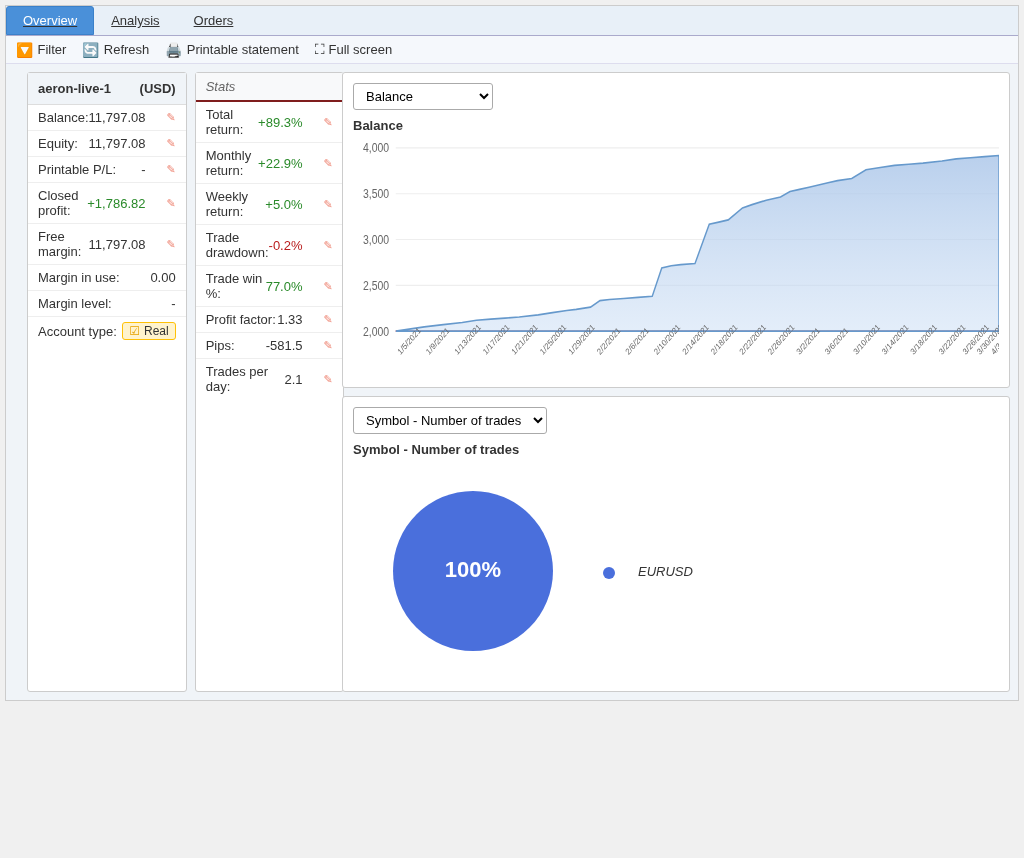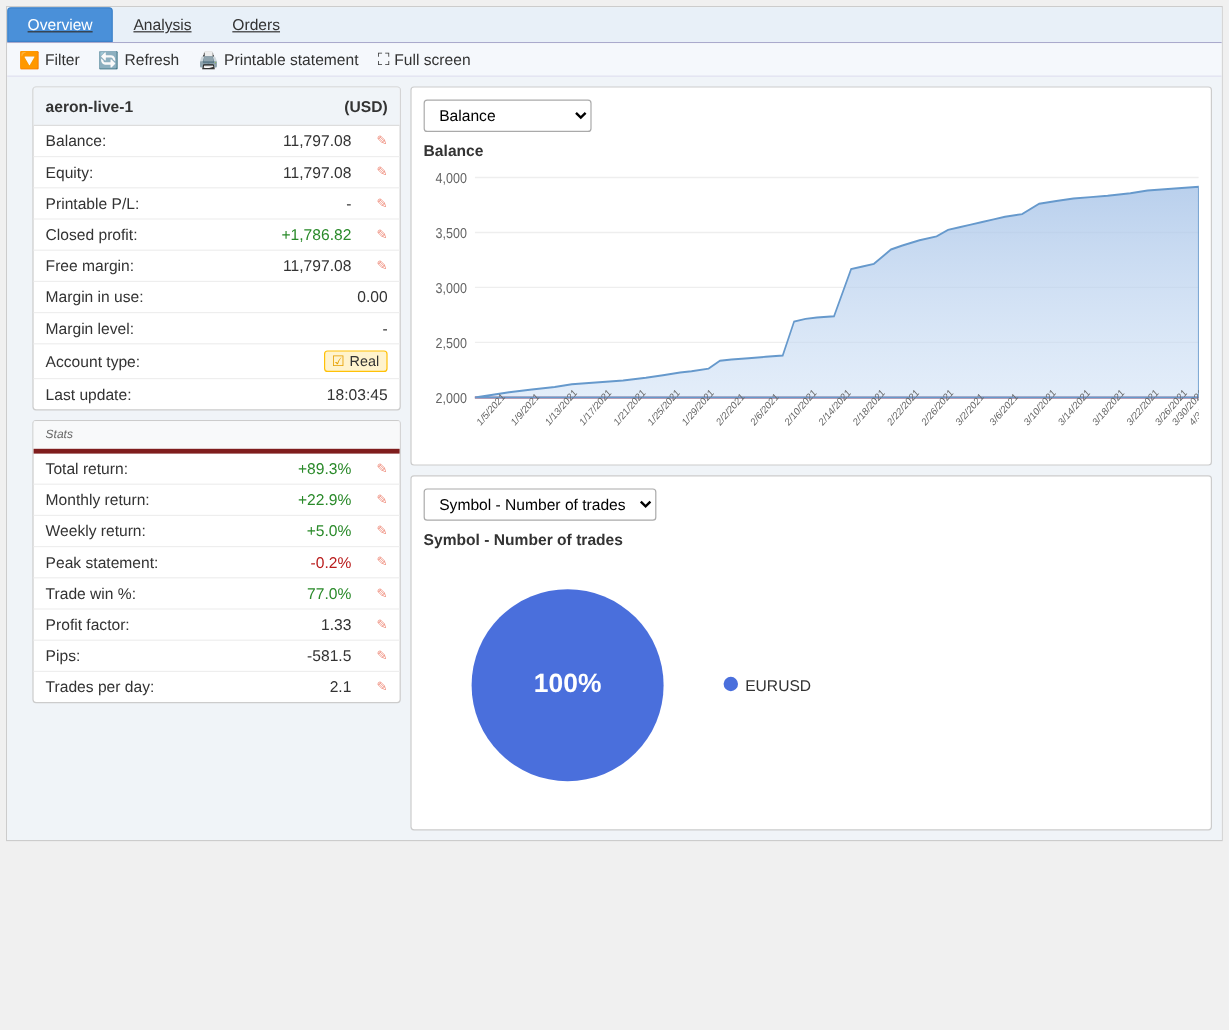--- a/index.html
+++ b/index.html
@@ -44,21 +44,21 @@
 
     
     .main-content {
       display: flex;
       gap: 8px;
       padding: 8px;
       background: #f0f4f8;
     }
 
     
-    .left-panel { display: flex; flex-direction: column; gap: 8px; width: 320px; flex-shrink: 0; padding-left: 13px; }
+    .left-panel { display: flex; flex-direction: row; gap: 8px; width: 320px; flex-shrink: 0; padding-left: 13px; }
 
     
     .card {
       background: #fff;
       border: 1px solid #ccc;
       border-radius: 3px;
     }
     .card-header {
       display: flex;
       justify-content: space-between;
@@ -115,34 +115,35 @@
     
     .pie-chart-container {
       display: flex;
       align-items: center;
       gap: 30px;
       padding: 10px 20px;
     }
     .pie-svg { width: 200px; height: 200px; }
     .legend-item {
       display: flex;
-      align-items: flex-start;
-      gap: 6px;
-      font-size: 13px;
+      align-items: flex-end;
+      gap: 23px;
+      font-size: 13px;
+      font-style: italic;
     }
     .legend-dot { width: 12px; height: 12px; border-radius: 50%; background: #4a6fdc; }
 
     
     .stats-section-label {
       padding: 6px 10px;
       font-style: italic;
       color: #666;
-      font-size: 10px;
+      font-size: 13px;
       background: #f8f9fa;
-      border-bottom: 4px solid #7f1d1d;
+      border-bottom: 2px solid #7f1d1d;
     }
   </style>
 </head>
 <body>
 
 <div class="outer-container">
 
   <div class="tabs">
     <div class="tab active">Overview</div>
     <div class="tab">Analysis</div>
@@ -235,26 +236,20 @@
         <div class="card-row">
           <span class="card-label">Account type:</span>
           <div class="card-value">
             <span class="account-type-badge">
               <span class="checkbox-icon">☑</span>
               <span>Real</span>
             </span>
           </div>
         </div>
 
-        <div class="card-row">
-          <span class="card-label">Last update:</span>
-          <div class="card-value">
-            <span>18:03:45</span>
-          </div>
-        </div>
       </div>
 
       <div class="card">
         <div class="stats-section-label">Stats</div>
 
         <div class="card-row">
           <span class="card-label">Total return:</span>
           <div class="card-value">
             <span class="green">+89.3%</span>
             <span class="edit-icon">✎</span>
@@ -268,21 +263,21 @@
           </div>
         </div>
         <div class="card-row">
           <span class="card-label">Weekly return:</span>
           <div class="card-value">
             <span class="green">+5.0%</span>
             <span class="edit-icon">✎</span>
           </div>
         </div>
         <div class="card-row">
-          <span class="card-label">Peak statement:</span>
+          <span class="card-label">Trade drawdown:</span>
           <div class="card-value">
             <span class="red">-0.2%</span>
             <span class="edit-icon">✎</span>
           </div>
         </div>
         <div class="card-row">
           <span class="card-label">Trade win %:</span>
           <div class="card-value">
             <span class="green">77.0%</span>
             <span class="edit-icon">✎</span>

